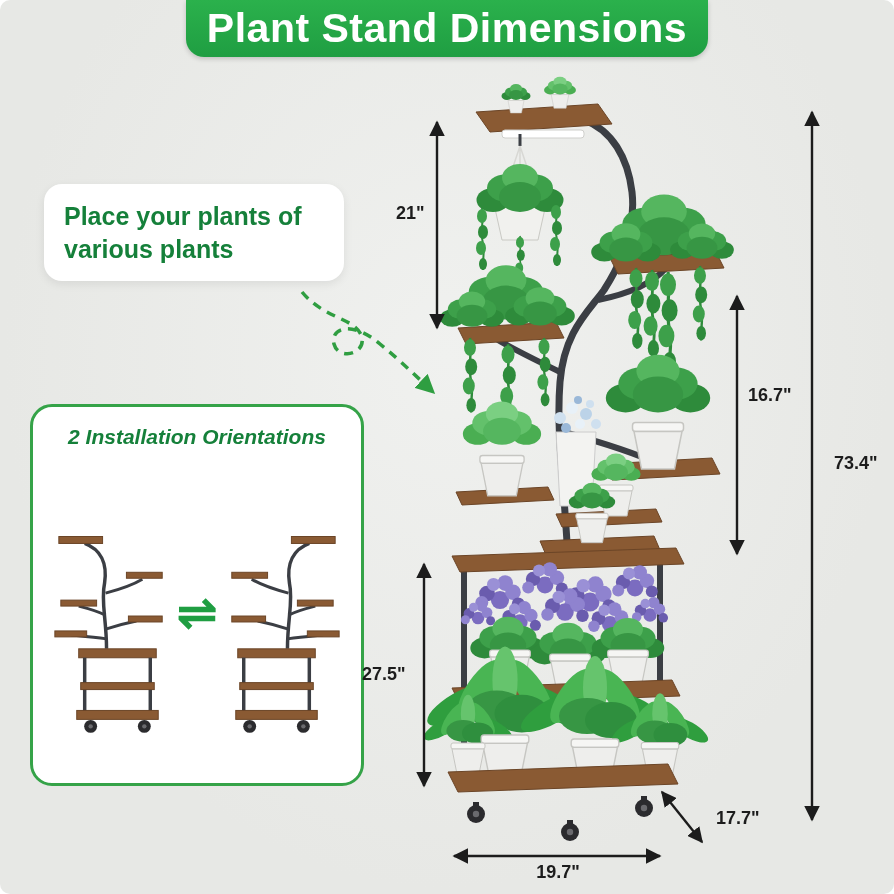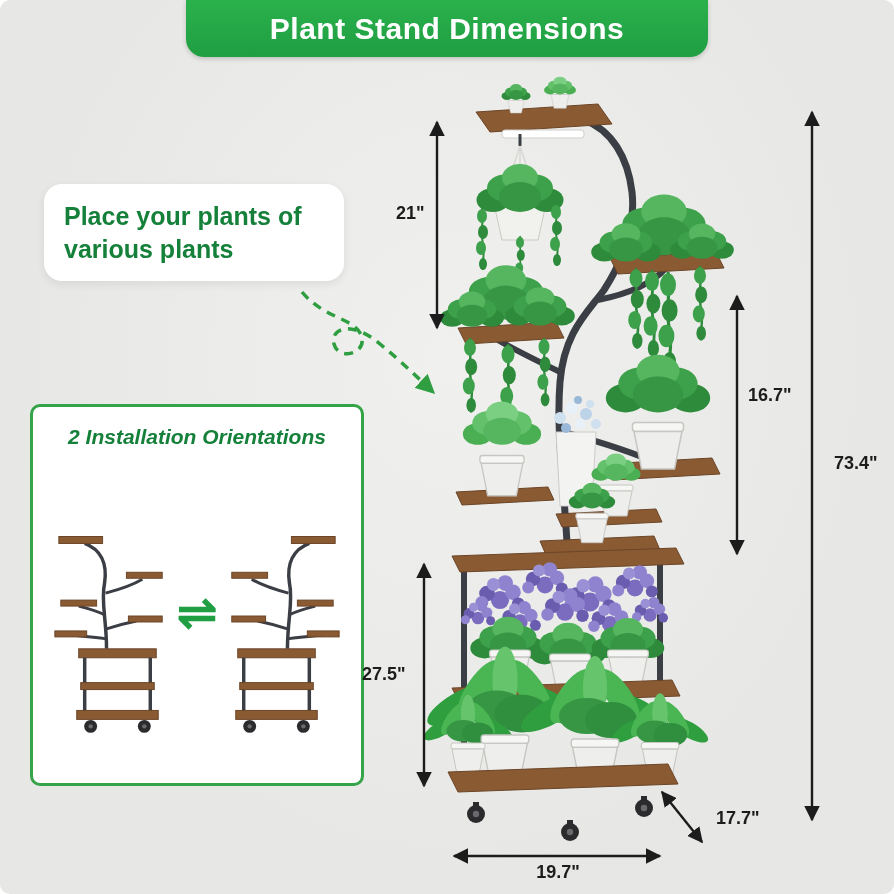--- a/index.html
+++ b/index.html
@@ -1,26 +1,26 @@
 <!DOCTYPE html>
 <html style="--header-green: #1f9e42; --text-green: #15803a; --border-green: #35a348; --dimension-black: #1c1c1c; --background: #e7e8e5; --wood: #8a5a33; --metal: #3b3e44;"><head>
 <meta charset="utf-8">
 <style>
   html,body{margin:0;padding:0;background:#ffffff;font-family:"Liberation Sans",sans-serif;}
   .canvas{position:relative;width:894px;height:894px;background:radial-gradient(ellipse at 50% 40%, #f0f1ef 0%, var(--background) 70%);overflow:hidden;border-radius:10px;}
   .header{position:absolute;left:186px;top:0;width:522px;height:57px;
     background:linear-gradient(180deg,#2bb14c,var(--header-green));
     border-radius:0 0 18px 18px;display:flex;align-items:center;justify-content:center;
     box-shadow:0 2px 5px rgba(0,0,0,.18);}
-  .header span{color:#ffffff;font-size:30px;font-weight:bold;letter-spacing:.5px;text-align:right;}
+  .header span{color:#ffffff;font-size:41px;font-weight:bold;letter-spacing:.5px;text-align:right;}
   .callout{position:absolute;left:44px;top:184px;width:300px;background:#ffffff;border-radius:18px;
     padding:16px 8px 16px 20px;box-sizing:border-box;box-shadow:0 3px 10px rgba(0,0,0,.08);}
   .callout div{color:var(--text-green);font-weight:bold;font-size:25px;line-height:1.3;}
   .orient{position:absolute;left:30px;top:404px;width:334px;height:382px;background:#ffffff;
-    border:3px solid var(--border-green);border-radius:10px;box-sizing:border-box;}
+    border:3px solid var(--border-green);border-radius:22px;box-sizing:border-box;}
   .orient h2{margin:18px 6px 0;text-align:center;font-style:italic;font-size:21px;font-weight:bold;color:var(--text-green);}
   .orient .mini-svg{position:absolute;left:0;top:62px;}
   .swap{position:absolute;left:50%;top:182px;transform:translateX(-50%);
     font-size:48px;font-weight:bold;color:var(--header-green);line-height:1;}
   .stage{position:absolute;left:0;top:0;}
   .dim-label{position:absolute;font-size:18px;font-weight:bold;color:var(--dimension-black);white-space:nowrap;}
   .metal{stroke:var(--metal);fill:none;}
   .wood{fill:var(--wood);stroke:#6b4527;stroke-width:1;}
 </style>
 </head>

